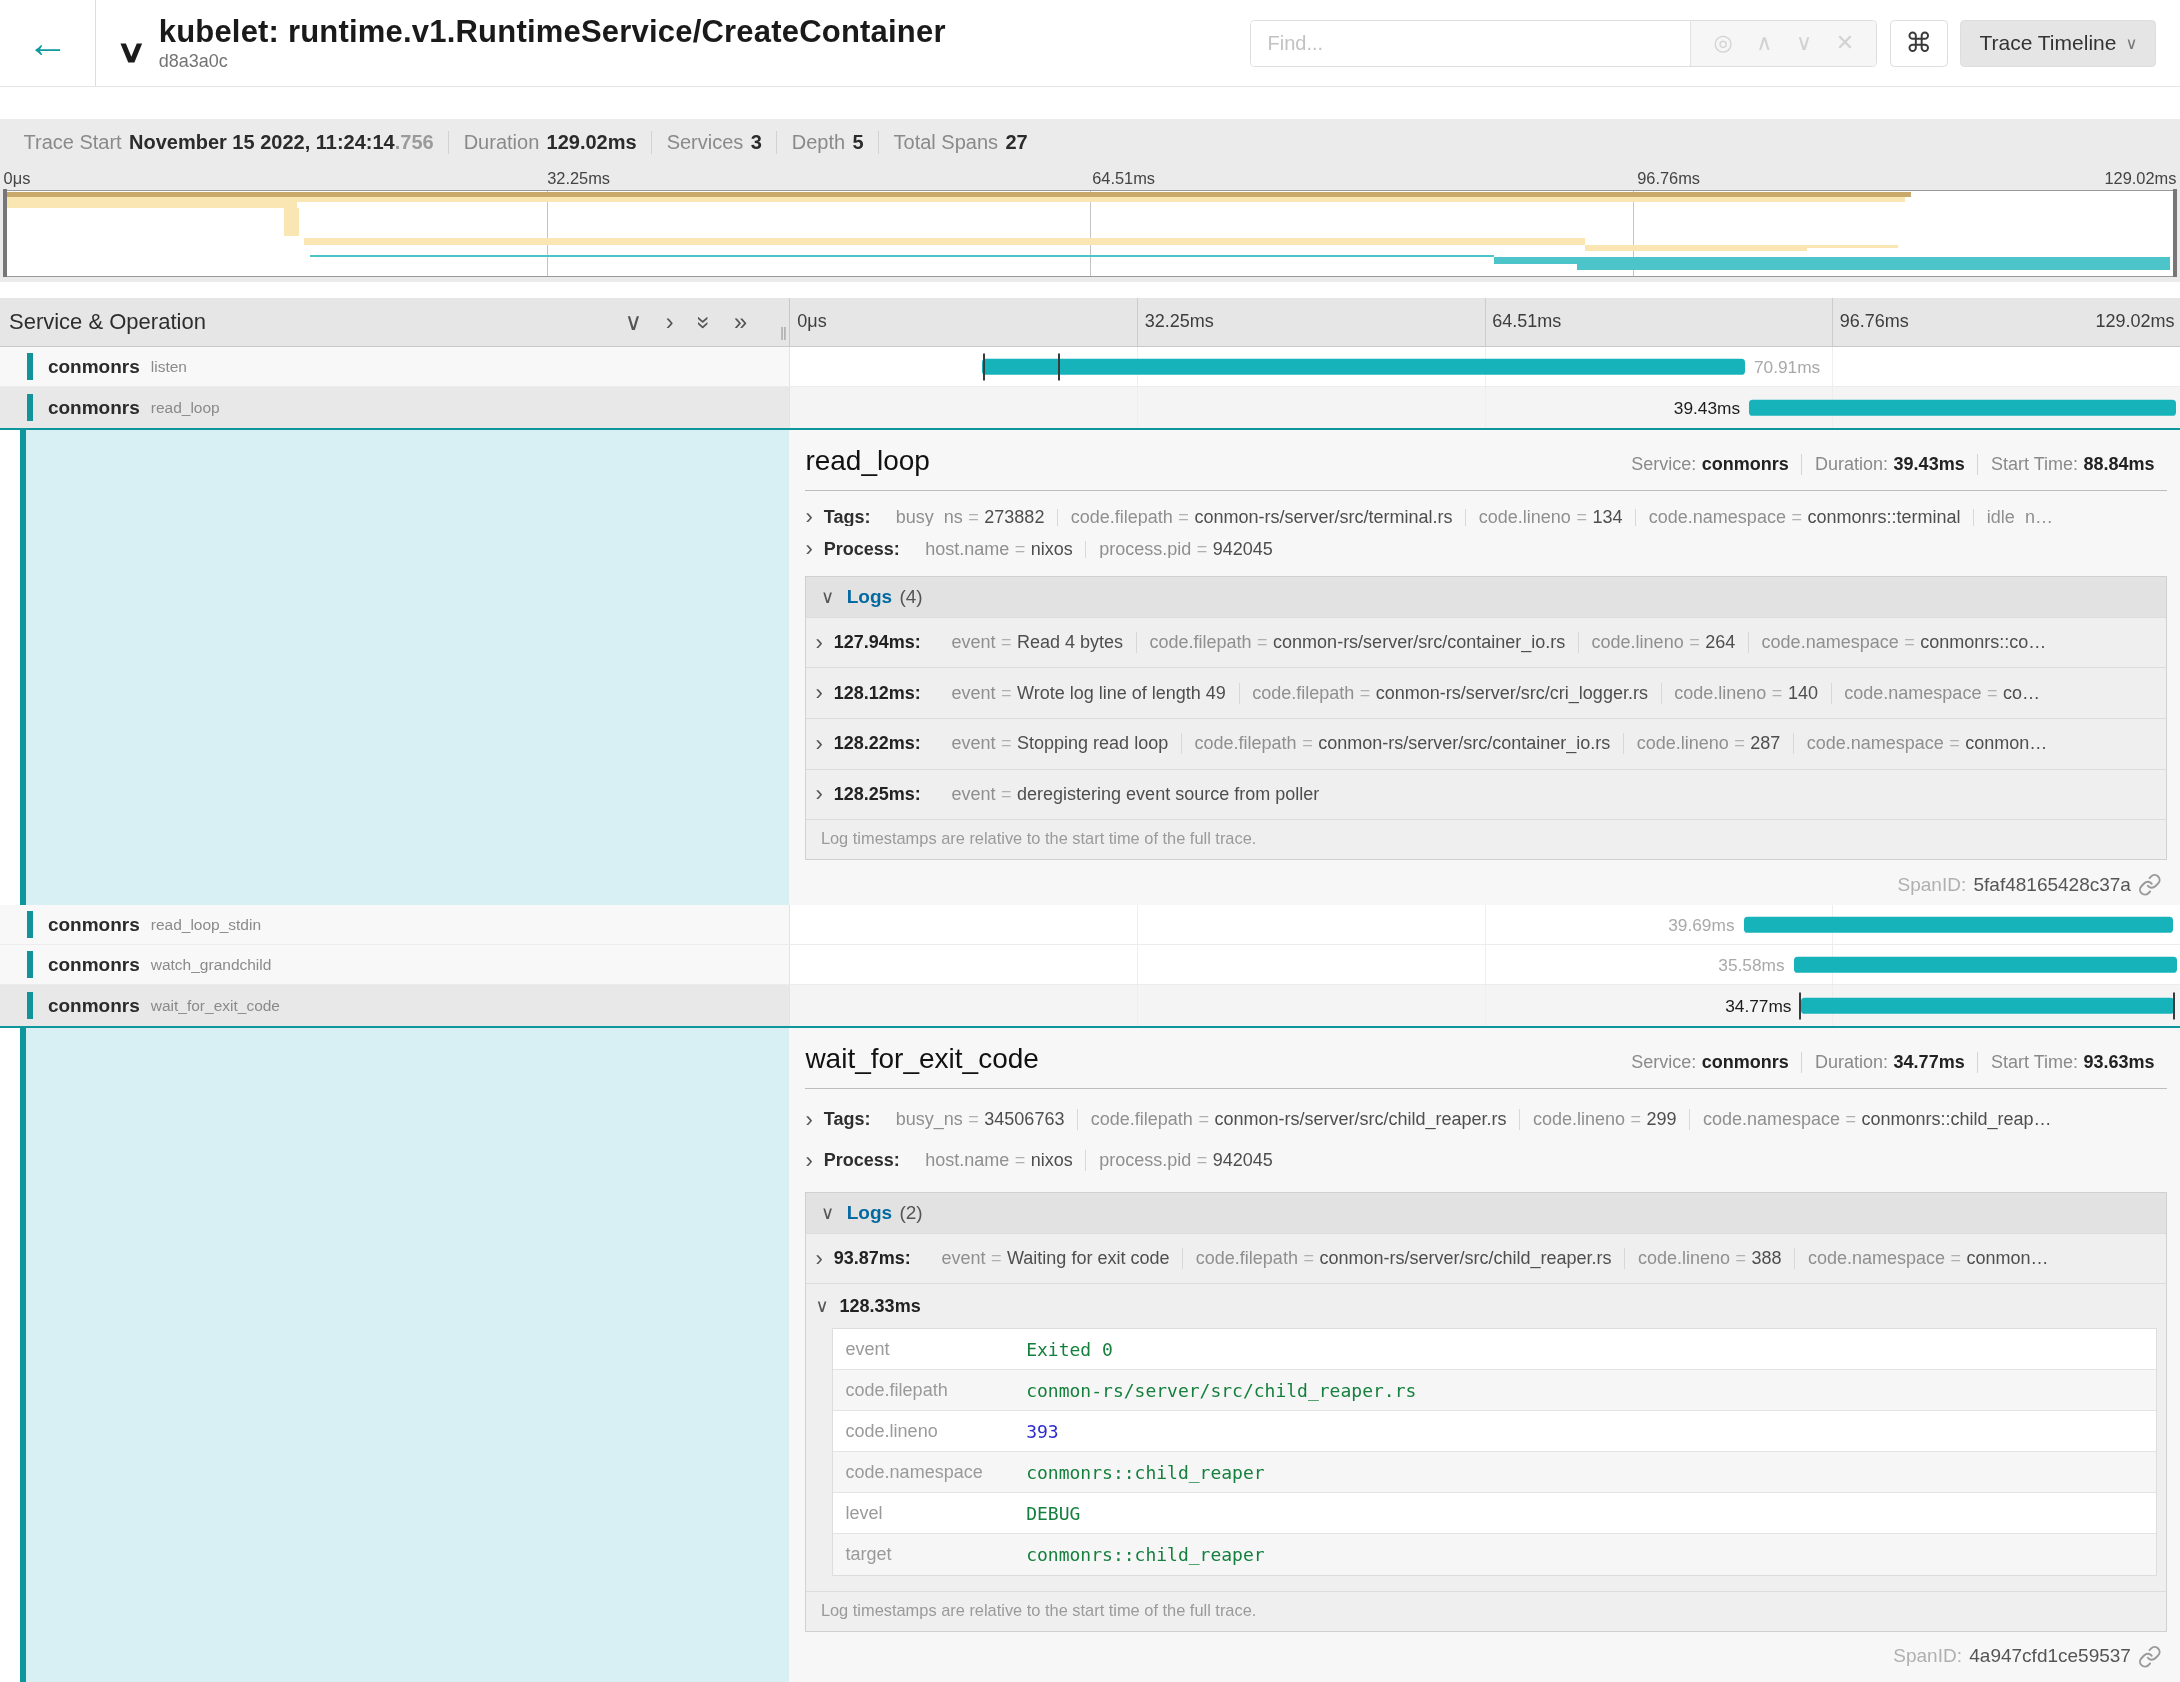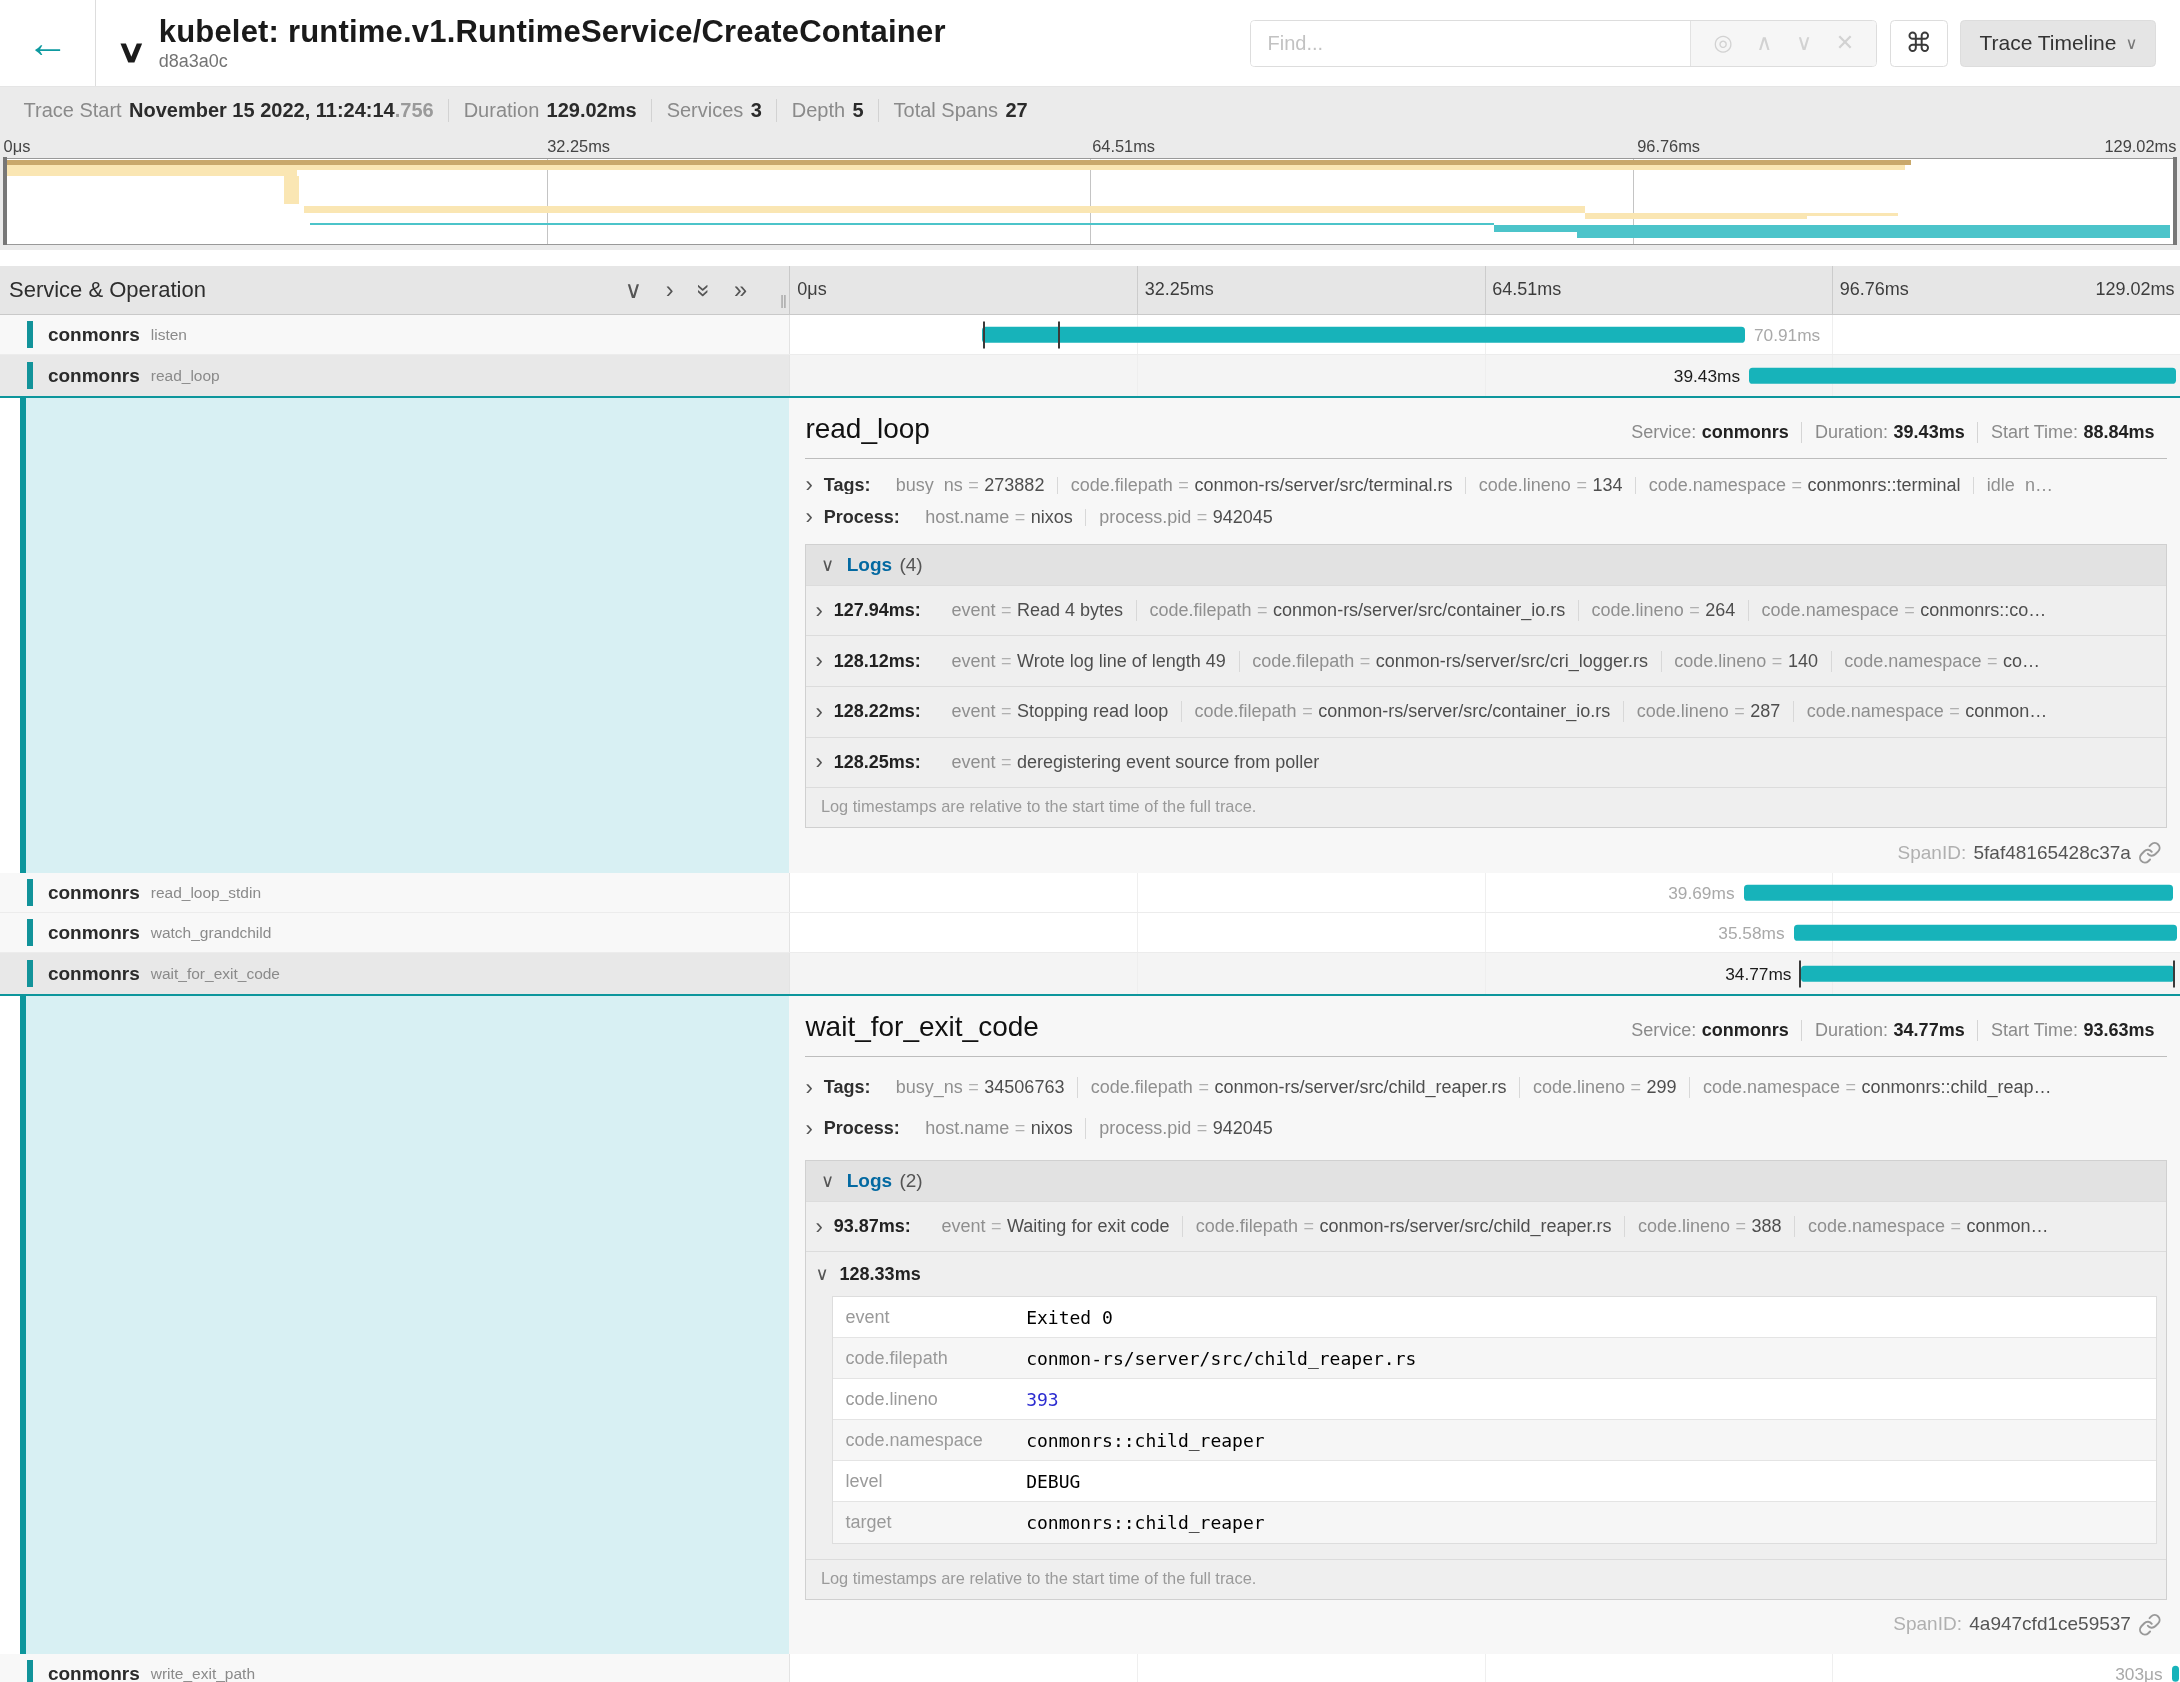--- a/index.html
+++ b/index.html
@@ -20,21 +20,21 @@
   .find-box input { border:none; outline:none; flex:1; font-size:20px; padding:0 16.4px; color:#333; font-family:"Liberation Sans",sans-serif; }
   .find-box input::placeholder { color:#c2c2c2; }
   .find-icons { background:#f6f6f6; border-left:0.9px solid #e2e2e2; display:flex; align-items:center; gap:23.6px; padding:0 22px; color:#d2d2d2; font-size:22px; }
   .find-icons span { cursor:pointer; }
   .kbd-btn { height:47px; min-width:58px; background:#fff; border:0.9px solid #ddd; border-radius:4.5px; font-size:27px; color:#3a3a3a; cursor:pointer; }
   .view-btn { height:47px; background:#e5e5e5; border:0.9px solid #ddd; border-radius:4.5px; font-size:21px; color:#333;
     padding:0 18px; display:flex; align-items:center; gap:9px; cursor:pointer; }
   .view-btn .chev { color:#777; font-size:16.4px; }
 
   
-  .summary-bar { height:47px; background:#ebebeb; display:flex; align-items:center; padding-left:9px; font-size:20px; }
+  .summary-bar { height:47px; background:#ebebeb; display:flex; align-items:center; padding-left:9px; font-size:20px;margin-top:32px; }
   .sum-item { padding:0 14.5px; color:#8a8a8a; }
   .sum-item + .sum-item { border-left:0.9px solid #d2d2d2; }
   .sum-item b { color:#2b2b2b; margin-left:7.3px; font-weight:700; }
   .sum-suffix { color:#9a9a9a; font-weight:700; }
 
   
   .minimap-section { background:#ebebeb; padding-bottom:5.5px; }
   .mini-ruler { position:relative; height:23.6px; font-size:16.4px; color:#444; }
   .mini-ruler span { position:absolute; top:2.7px; }
   .mini-canvas { position:relative; height:87px; margin:0 2.7px; background:#fff; border:0.9px solid #999; cursor:crosshair; }
@@ -109,21 +109,21 @@
 
   
   .log-exp-head { border-top:0.9px solid #dcdcdc; padding:11px 9px 5.5px 9px; font-size:18px; font-weight:700; color:#222; }
   .log-exp-head .exp { font-weight:400; color:#555; margin-right:11px; }
   .kv-table { margin:5.5px 9px 14.5px 25.5px; background:#fff; border:0.9px solid #ddd; }
   .kv-tr { display:flex; border-bottom:0.9px solid #e4e4e4; min-height:41px; align-items:center; }
   .kv-tr:last-child { border-bottom:none; }
   .kv-tr:nth-child(even) { background:#f6f6f6; }
   .kv-k { width:186px; flex:none; padding:9px 12.7px; font-size:18px; color:#9a9a9a; }
   .kv-v { font-family:"DejaVu Sans Mono","Liberation Mono",monospace; font-size:18px; padding:9px 7.3px; }
-  .kv-v.teal { color:#000000;text-align:center; }
+  .kv-v.teal { color:#15803d;text-align:center; }
   .kv-v.blue { color:#2b2bd0; }
 </style>
 </head>
 <body>
 
 <div class="app">
 
   <header class="topbar">
     <button class="back">
       <span>←</span>

